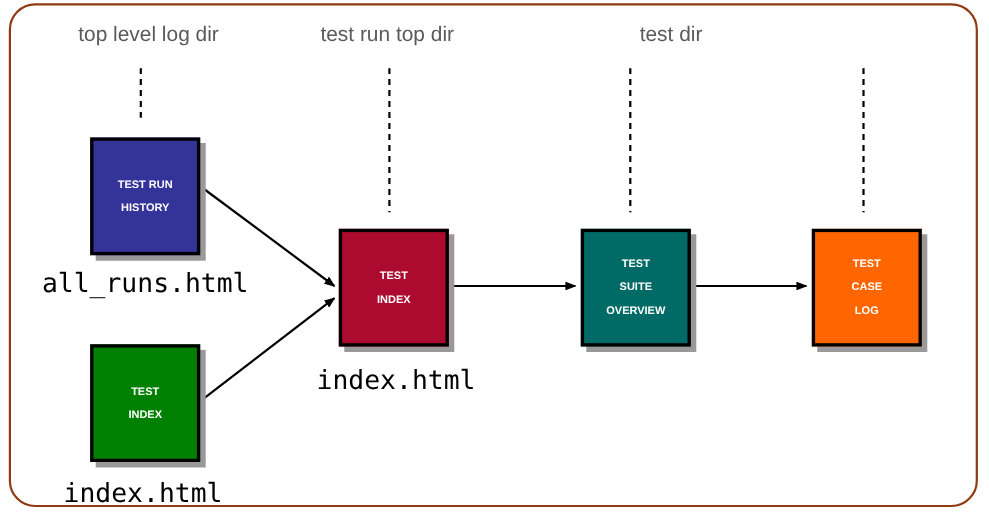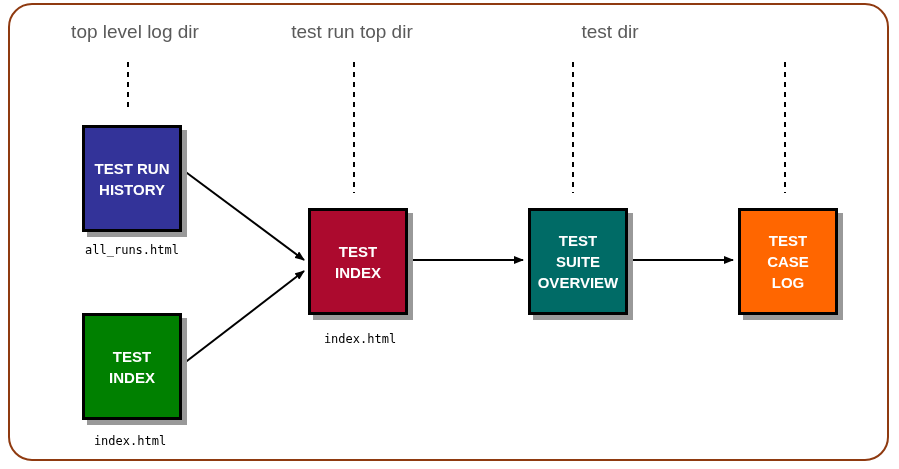--- a/index.html
+++ b/index.html
@@ -16,31 +16,31 @@
     font-size:19px; color:#5A5A5A; white-space:nowrap;
   }
   .dash {
     position:absolute; width:2px;
     background:repeating-linear-gradient(to bottom, #000 0 5px, transparent 5px 10px);
   }
   .node {
     position:absolute; width:100px; height:107px; box-sizing:border-box;
     border:3px solid #000; box-shadow:5px 5px 0 #999999;
     display:flex; align-items:center; justify-content:center;
-    text-align:center; color:#ffffff; font-weight:bold; font-size:15px;
+    text-align:center; color:#ffffff; font-weight:bold; font-size:10px;
     line-height:21px; white-space:pre-line;
   }
   .node-blue   { left:82px;  top:125px; background:#333399; }
   .node-green  { left:82px;  top:313px; background:#008000; }
   .node-red    { left:308px; top:208px; background:#AC0A2E; }
   .node-teal   { left:528px; top:208px; background:#006B66; }
   .node-orange { left:738px; top:208px; background:#FF6600; }
   .file-label {
     position:absolute; transform:translateX(-50%);
-    font-family:"DejaVu Sans Mono", monospace; font-size:12px; color:#000;
+    font-family:"DejaVu Sans Mono", monospace; font-size:24px; color:#000;
     white-space:nowrap;
   }
   .arrows { position:absolute; left:0; top:0; pointer-events:none; }
 </style>
 </head>
 <body>
 
 <div class="canvas">
 
   <div class="frame"></div>

